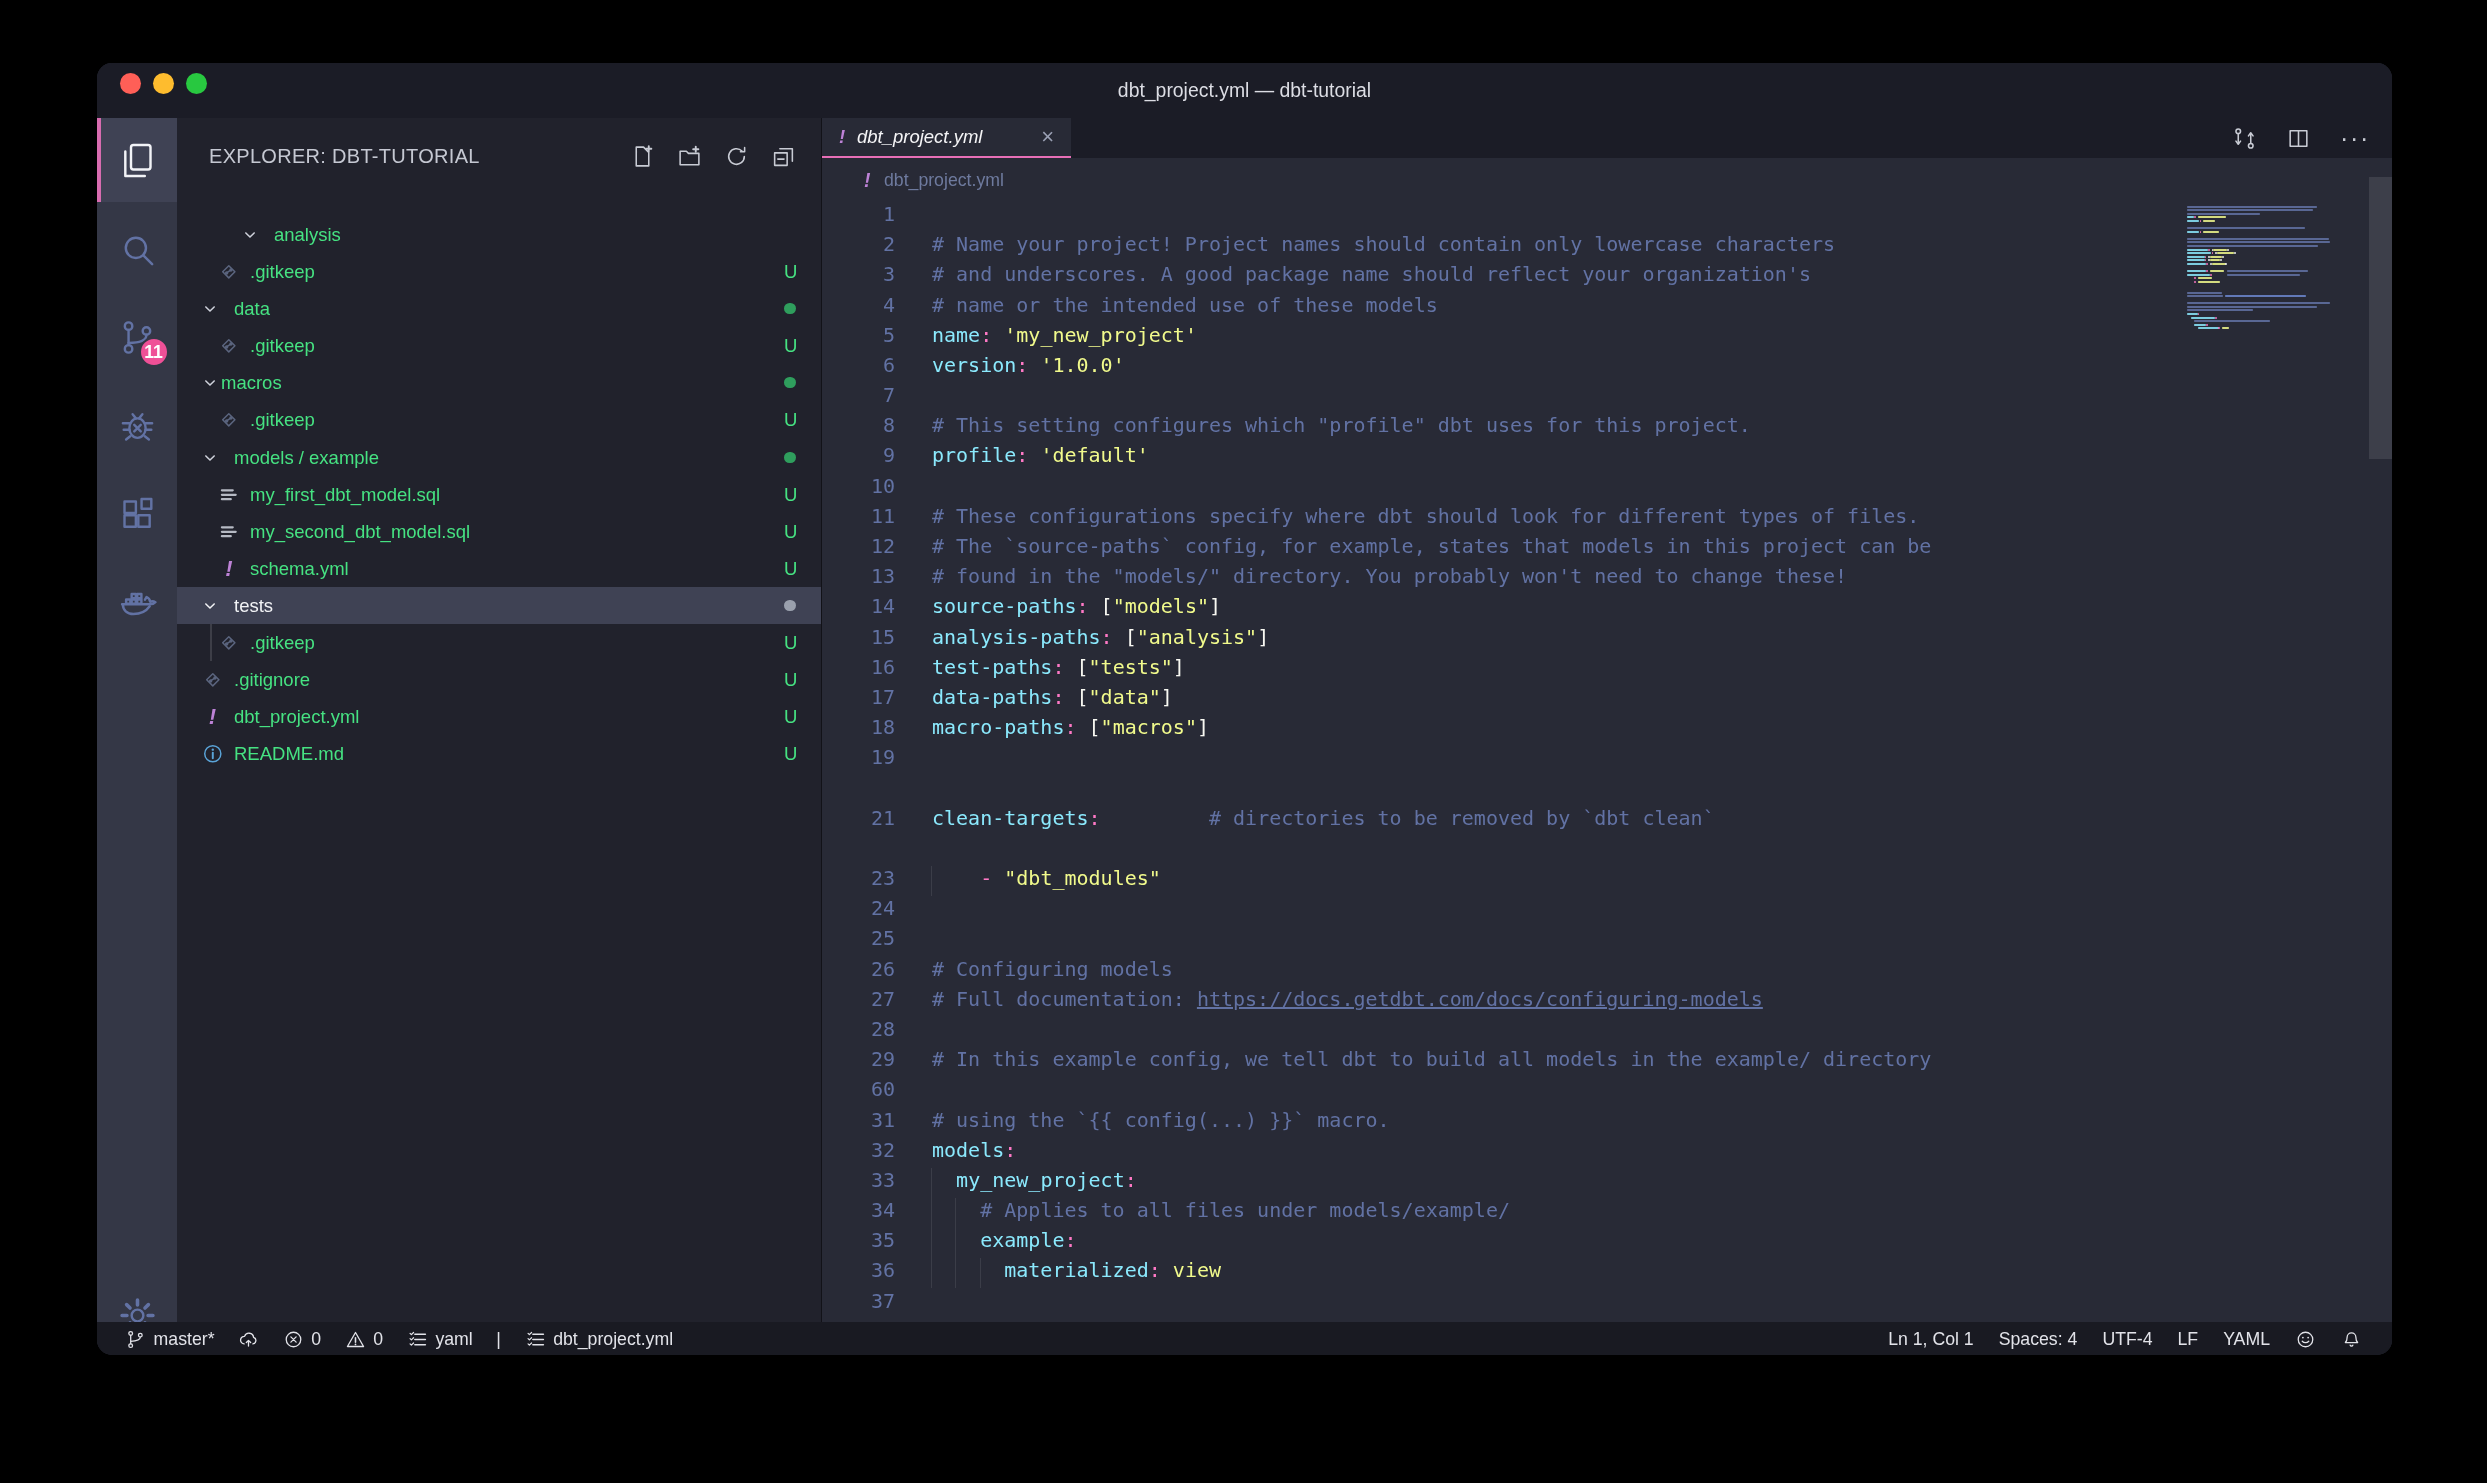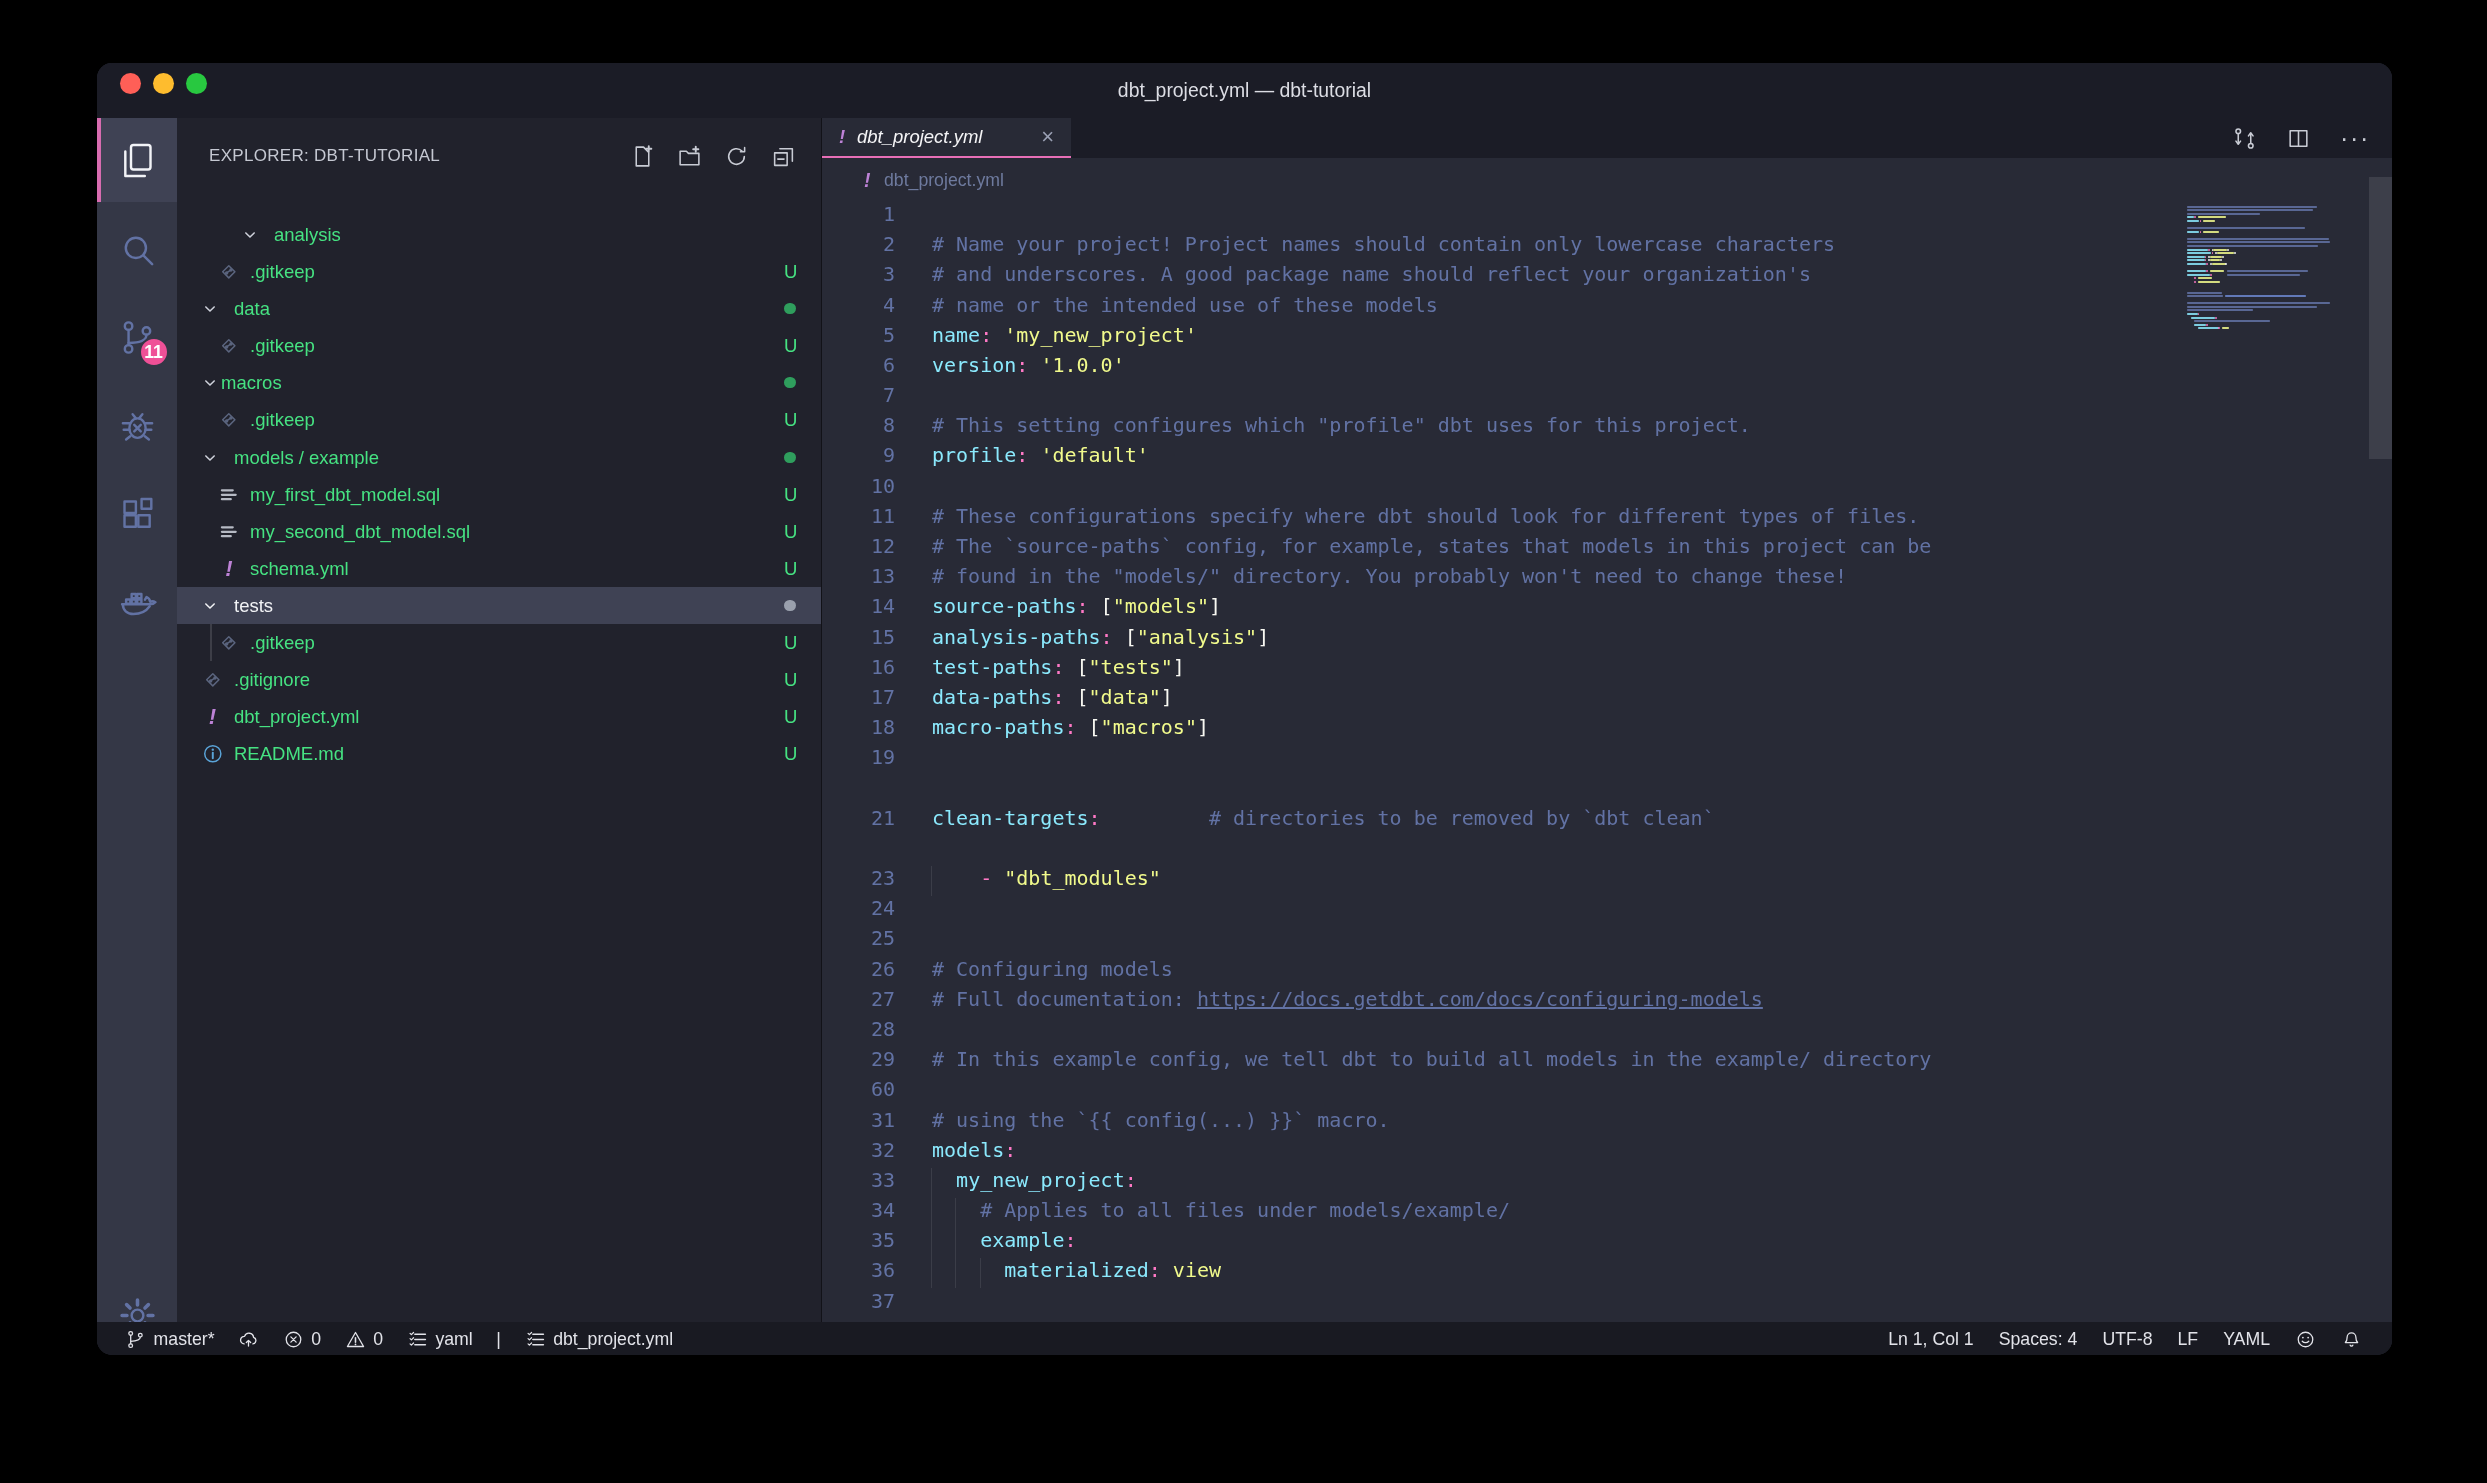--- a/index.html
+++ b/index.html
@@ -16,21 +16,21 @@
   
   .activitybar{position:absolute;left:0;top:55px;width:80px;height:1204px;background:#343746;}
   .act-item{position:absolute;left:0;width:80px;height:84px;display:flex;align-items:center;justify-content:center;color:#6272a4;}
   .act-item.active{background:#3f4254;color:#f2f3f7;}
   .act-item.active::before{content:"";position:absolute;left:0;top:0;bottom:0;width:4.2px;background:#d76cb0;}
   .act-item svg{width:39px;height:39px;}
   .act-badge{position:absolute;right:8.4px;bottom:11.8px;min-width:30px;height:30px;border-radius:15px;background:#ef5097;color:#fff;font-size:17.7px;font-weight:bold;display:flex;align-items:center;justify-content:center;border:2.5px solid #343746;}
   
   .sidebar{position:absolute;left:80px;top:55px;width:645px;height:1204px;background:#21222c;border-right:0.8px solid rgba(0,0,0,.45);}
   .sb-header{position:absolute;left:0;top:0;width:100%;height:76px;display:flex;align-items:center;}
-  .sb-title{margin-left:32px;color:#c5c8d2;font-size:17px;letter-spacing:0.3px;}
+  .sb-title{margin-left:32px;color:#c5c8d2;font-size:20px;letter-spacing:0.3px;}
   .sb-actions{position:absolute;right:25px;top:0;height:76px;display:flex;align-items:center;gap:22px;color:#c8cbd4;}
   .sb-actions svg{width:25px;height:25px;}
   .tree{position:absolute;left:0;top:98px;width:100%;}
   .row{position:absolute;left:0;width:100%;height:37px;display:flex;align-items:center;color:#46e282;font-size:18.5px;}
   .row.selected{background:#3f4254;color:#f2f3f6;}
   .row .twirl{position:absolute;left:23px;width:20px;height:20px;color:#cfd2dc;}
   .row.selected .twirl{color:#f2f3f6;}
   .row .ficon{position:absolute;width:23.6px;height:23.6px;display:flex;align-items:center;justify-content:center;}
   .row .lbl{position:absolute;white-space:nowrap;}
   .row .badgeU{position:absolute;right:23.6px;color:#46e282;font-size:18.5px;}
@@ -541,21 +541,21 @@
           </div>
         </div>
       <div class="sb-right">
           <div class="st-item">
             <span>Ln 1, Col 1</span>
           </div>
           <div class="st-item">
             <span>Spaces: 4</span>
           </div>
           <div class="st-item">
-            <span>UTF-8</span>
+            <span>UTF-4</span>
           </div>
           <div class="st-item">
             <span>LF</span>
           </div>
           <div class="st-item">
             <span>YAML</span>
           </div>
           <div class="st-item">
             <span style="display: inline-flex;">
               <svg viewBox="0 0 24 24" fill="none" stroke="currentColor" stroke-width="1.5" stroke-linecap="round" stroke-linejoin="round">

